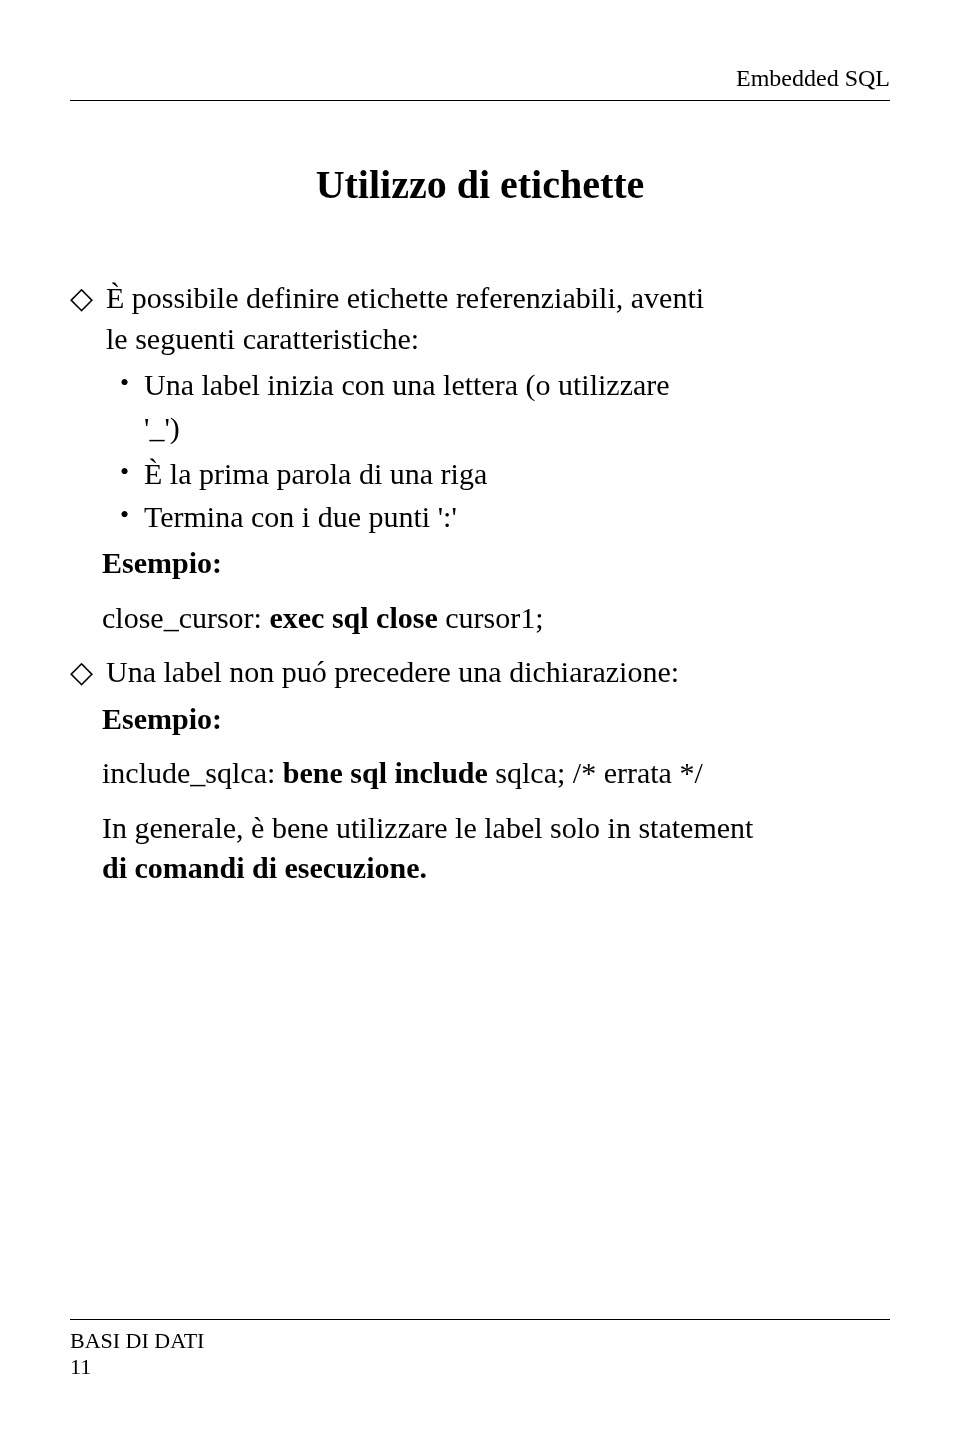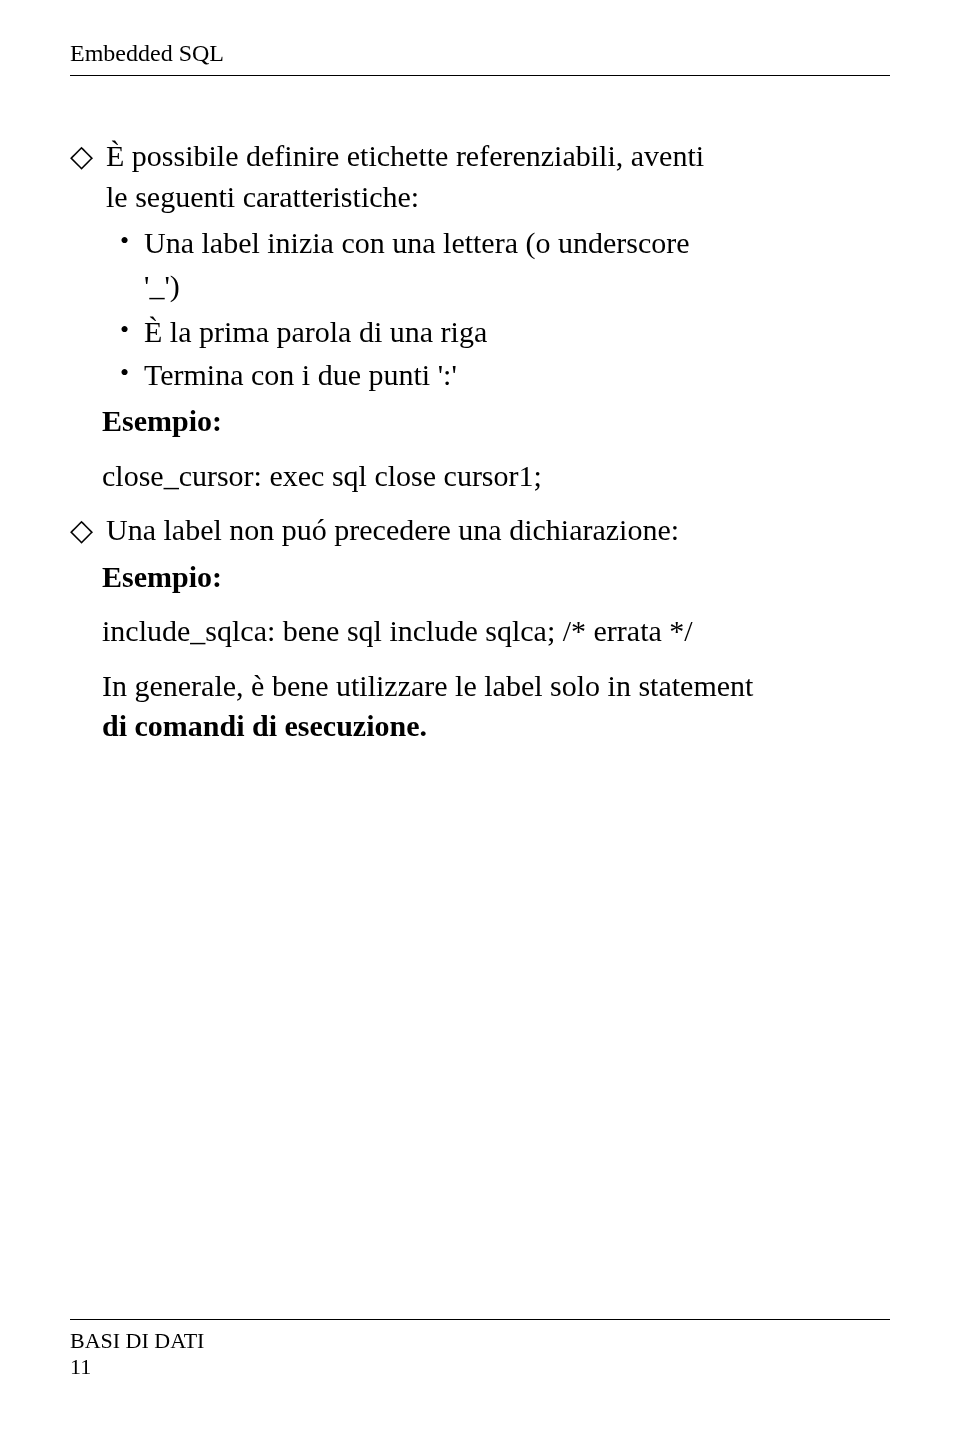--- a/index.html
+++ b/index.html
@@ -14,24 +14,26 @@
     box-sizing: border-box;
   }
   .page-container {
     padding: 40px 70px 50px 70px;
     box-sizing: border-box;
     width: 100%;
     height: 100%;
     position: relative;
   }
   .header {
+    text-align: right;
     font-size: 24px;
     padding-bottom: 8px;
     border-bottom: 1.2px solid #000;
     margin-bottom: 60px;
+    margin-top: 25px;
   }
   .title {
     text-align: center;
     font-size: 40px;
     font-weight: bold;
     margin-bottom: 70px;
   }
   .content {
     font-size: 30px;
     line-height: 1.35;
@@ -63,21 +65,21 @@
   .bullet-marker {
     display: inline-block;
     width: 24px;
     font-size: 26px;
     line-height: 1.4;
   }
   .bullet-text {
     flex: 1;
   }
   .bold {
-    font-weight: normal;
+    font-weight: bold;
   }
   .example-label {
     margin: 6px 0 14px 32px;
     font-weight: bold;
   }
   .example-code {
     margin: 14px 0 14px 32px;
   }
   .body-text {
     margin: 14px 0 0 32px;
@@ -97,33 +99,34 @@
 </style>
 </head>
 <body>
 
 <div class="page-container">
 
   <div class="header">
     <span>Embedded SQL</span>
   </div>
 
+  <div class="title">Utilizzo di etichette</div>
 
   <div class="content">
 
     <div class="diamond-line">
       <span class="diamond-marker">◇</span>
       <span class="diamond-text">È possibile definire etichette referenziabili, aventi</span>
     </div>
     <div class="para" style="margin-left:36px;">le seguenti caratteristiche:</div>
 
     <div class="bullet-list">
       <div class="bullet-item">
         <span class="bullet-marker">•</span>
-        <span class="bullet-text">Una label inizia con una lettera (o underscore</span>
+        <span class="bullet-text">Una label inizia con una lettera (o utilizzare</span>
       </div>
       <div class="para" style="margin-left:24px;">'_')</div>
       <div class="bullet-item">
         <span class="bullet-marker">•</span>
         <span class="bullet-text">È la prima parola di una riga</span>
       </div>
       <div class="bullet-item">
         <span class="bullet-marker">•</span>
         <span class="bullet-text">Termina con i due punti ':'</span>
       </div>

